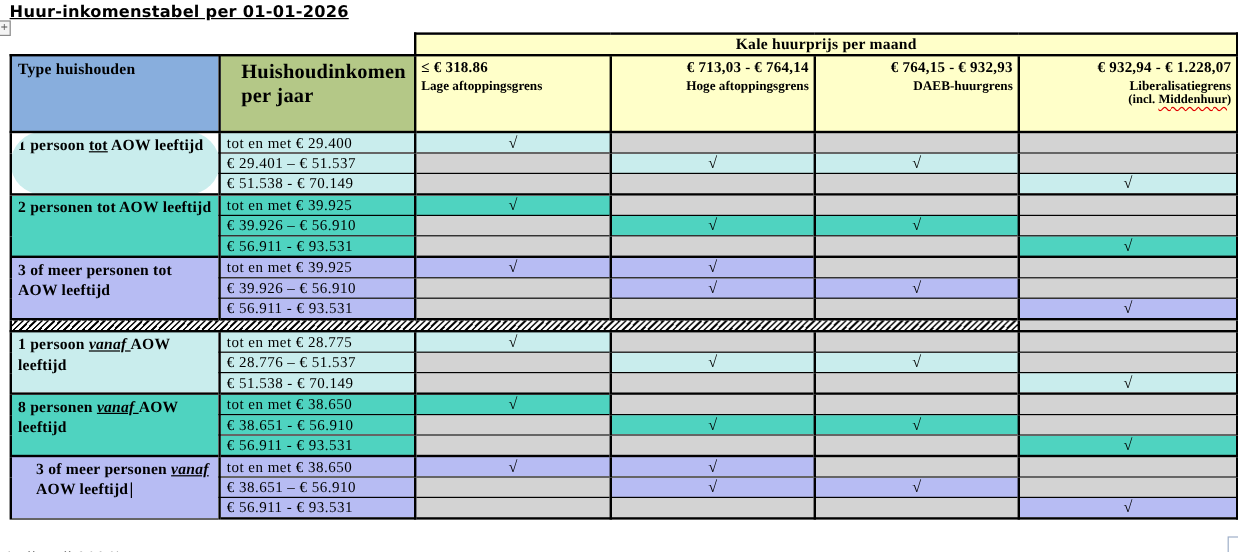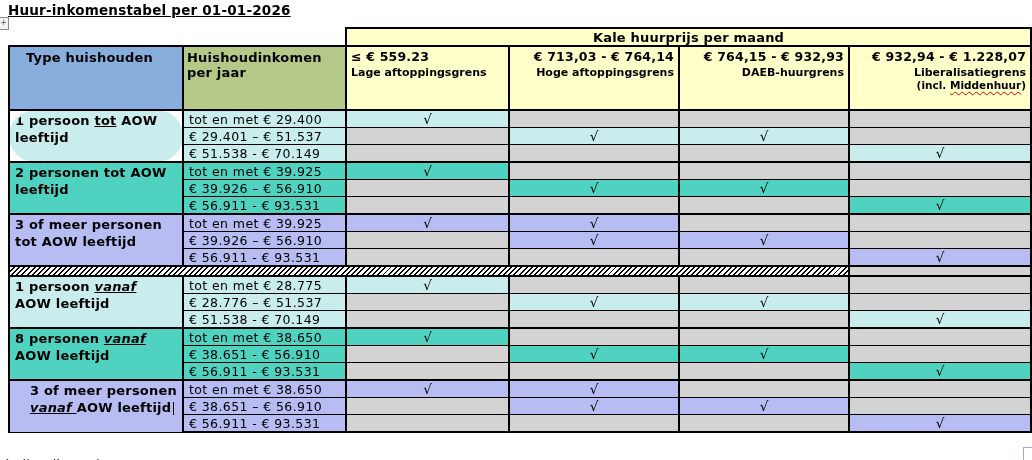--- a/index.html
+++ b/index.html
@@ -24,20 +24,21 @@
     border: 1px solid #8a8a8a;
     background: #f4f4f4;
     font-size: 8px; line-height: 10px; text-align: center;
     color: #555;
   }
   #table-wrap { position: absolute; left: 8px; top: 27px; }
   table {
     border-collapse: collapse;
     table-layout: fixed;
     width: 1022px;
+    font-family: Liberation Serif, serif;
   }
   td, th {
     border: 2px solid #000;
     padding: 0;
     overflow: hidden;
     font-family: inherit;
   }
   .no-border { border: none; background: #fff; }
   
   .band {
@@ -47,22 +48,22 @@
     text-align: center; vertical-align: middle;
     letter-spacing: 0.2px;
   }
   
   .hdr {
     height: 56px;
     vertical-align: top;
     text-align: left;
     font-weight: bold;
   }
-  .type-header   { background: var(--blue);  font-size: 13px; padding: 3px 16px; letter-spacing: 0.2px; margin-left: 12px; }
-  .income-header { background: var(--green); font-size: 13px; padding: 3px 3px; letter-spacing: 0.2px; }
+  .type-header   { background: var(--blue);  font-size: 13px; padding: 3px 5px; letter-spacing: 0.2px; margin-left: 12px; }
+  .income-header { background: var(--green); font-size: 17px; padding: 3px 17px; letter-spacing: 0.2px; }
   .rent-col { background: var(--yellow); padding: 2px 4px; text-align: right; }
   .rent-col.align-left { text-align: left; }
   .rent-col .range { font-size: 12.5px; font-weight: bold; letter-spacing: 0.2px; }
   .rent-col .sub   { font-size: 11px;   font-weight: bold; margin-top: 2px; }
   .rent-col .sub2  { font-size: 10.5px; font-weight: bold; }
   .wavy {
     text-decoration: underline;
     text-decoration-style: wavy;
     text-decoration-color: var(--spellred);
     text-decoration-thickness: 1px;
@@ -133,21 +134,21 @@
     </colgroup>
     <thead>
       <tr>
         <td class="no-border" colspan="2"></td>
         <th class="band" colspan="4">Kale huurprijs per maand</th>
       </tr>
       <tr>
         <th class="hdr type-header">Type huishouden</th>
         <th class="hdr income-header">Huishoudinkomen per jaar</th>
         <th class="hdr rent-col align-left">
-          <div class="range">≤ € 559.23</div>
+          <div class="range">≤ € 318.86</div>
           <div class="sub">Lage aftoppingsgrens</div>
         </th>
         <th class="hdr rent-col">
           <div class="range">€ 713,03 - € 764,14</div>
           <div class="sub">Hoge aftoppingsgrens</div>
         </th>
         <th class="hdr rent-col">
           <div class="range">€ 764,15 - € 932,93</div>
           <div class="sub">DAEB-huurgrens</div>
         </th>

